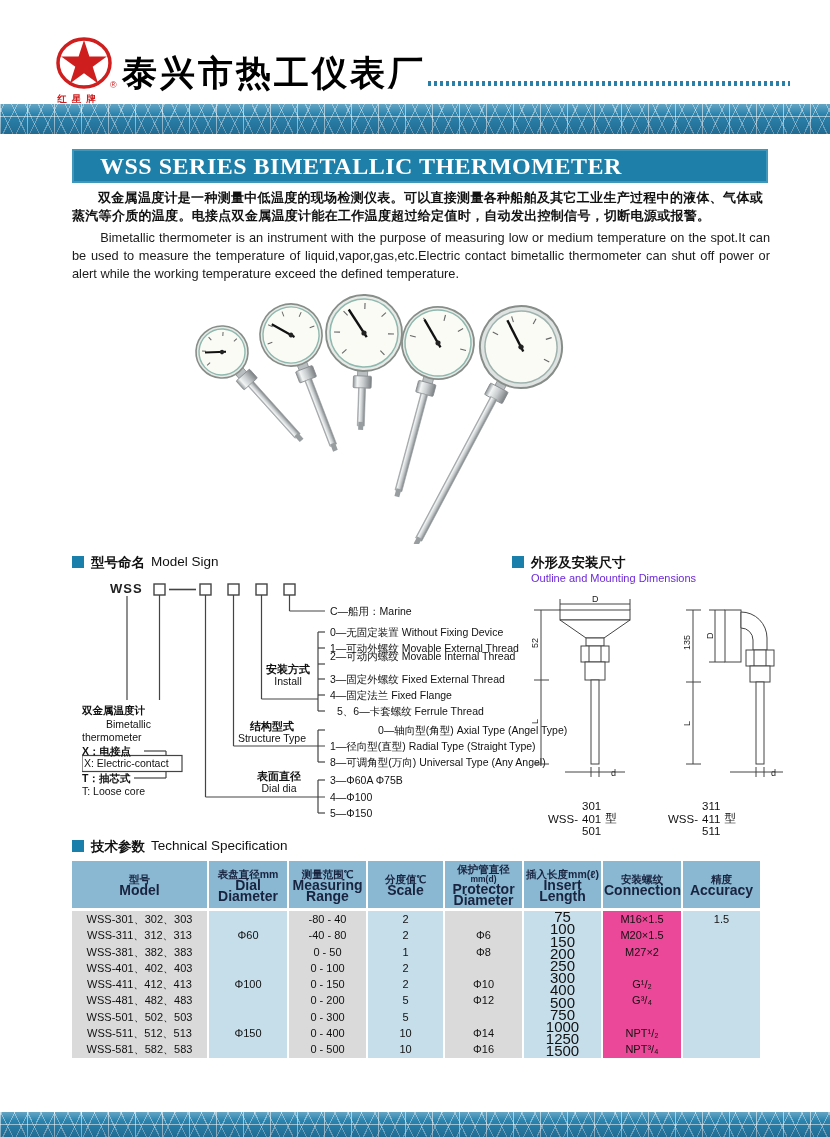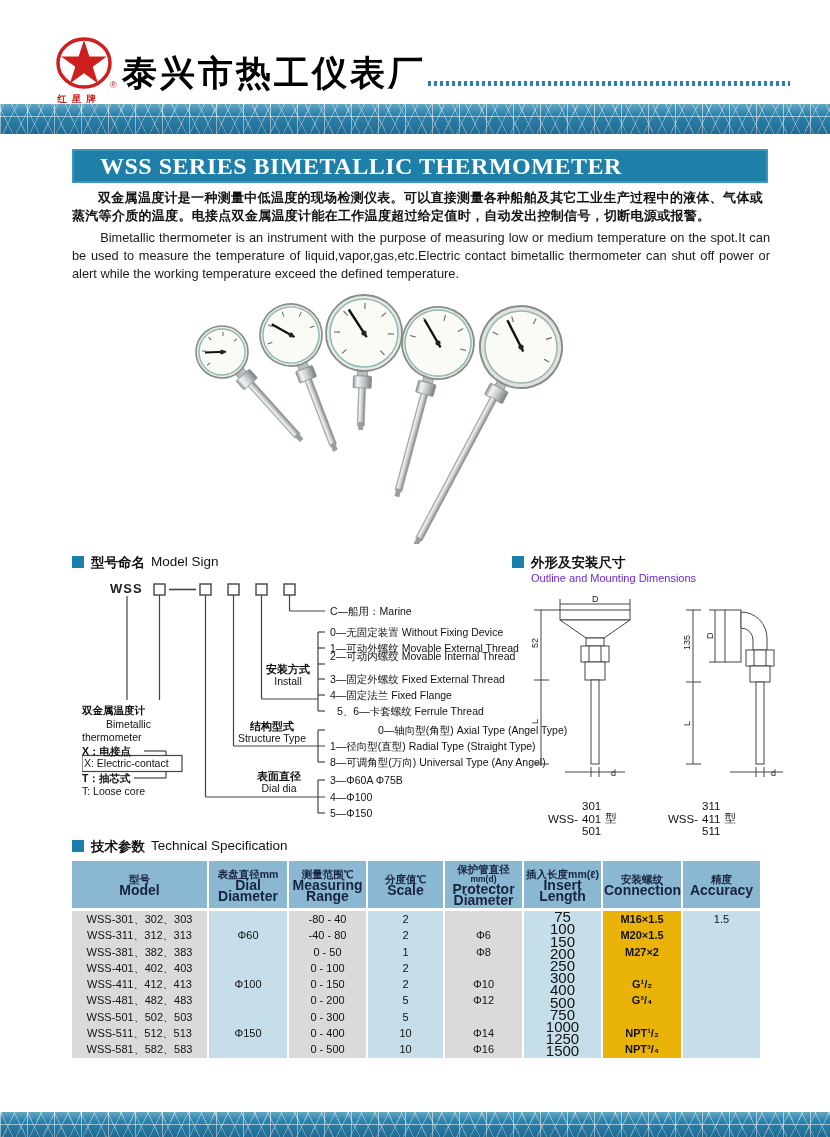--- a/index.html
+++ b/index.html
@@ -56,21 +56,21 @@
   table.spec{border-collapse:separate;border-spacing:0;table-layout:fixed;}
   table.spec th{background:#8ab7d1;color:#18233f;border-right:2px solid #fff;border-bottom:3px solid #fff;
       padding:2px 1px;vertical-align:middle;height:40px;box-sizing:border-box;}
   table.spec th .hcn{font-size:10.5px;font-weight:bold;line-height:12px;}
   table.spec th .hunit{font-size:8.5px;font-weight:bold;line-height:9px;}
   table.spec th .hen{font-size:14px;font-weight:bold;line-height:11px;}
   table.spec td{border-right:2px solid #fff;text-align:center;font-size:11px;color:#111;
       height:16.3px;line-height:16.3px;padding:0;box-sizing:border-box;}
   td.c1{background:#dadada;} td.c2{background:#c6ddea;} td.c3{background:#dadada;}
   td.c4{background:#c6ddea;} td.c5{background:#dadada;} td.c6{background:#c6ddea;}
-  td.c7{background:#eab308;font-weight:bold;} td.c8{background:#c6ddea;}
+  td.c7{background:#ec4899;} td.c8{background:#c6ddea;}
   td.c6 div{font-size:15px;line-height:12.2px;}
   td.c8{vertical-align:top;padding-top:16px;line-height:14px;}
 </style>
 </head>
 <body>
 
 <div class="page">
 
   <div class="abs" style="left:50px;top:36px;width:70px;height:56px;">
     <svg width="70" height="56" viewBox="0 0 70 56">

